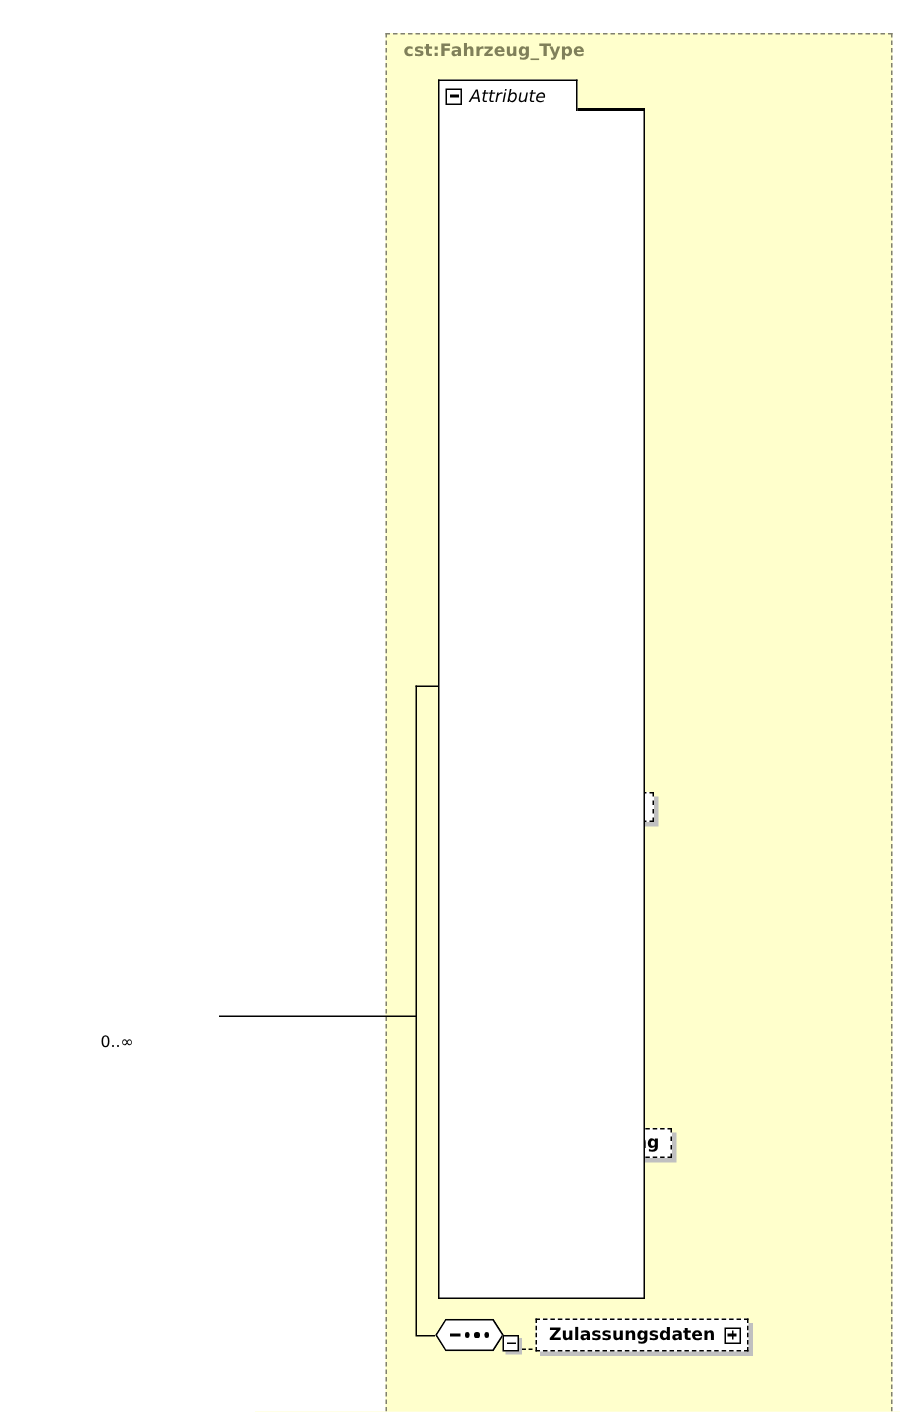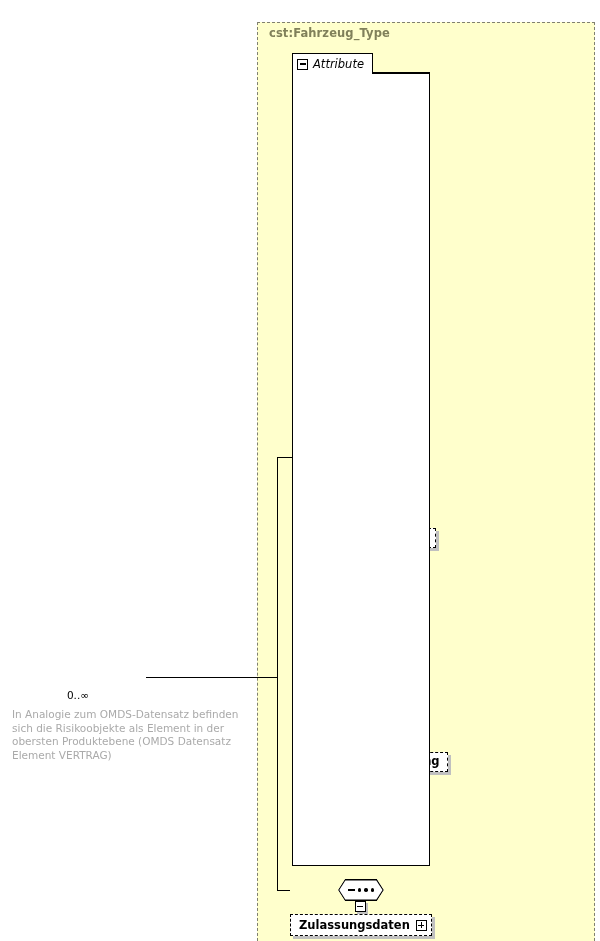--- a/index.html
+++ b/index.html
@@ -47,21 +47,21 @@
   
   .attr-tab {
     position: absolute;
     left: 292px;
     top: 37px;
     height: 21px;
     background: #ffffff;
     border: 1.5px solid #000000;
     border-bottom: none;
     box-sizing: border-box;
-    padding: 0 8px 0 4px;
+    padding: 0 20px 0 4px;
     display: flex;
     align-items: center;
     gap: 5px;
     z-index: 4;
   }
   .attr-tab-label {
     font-size: 11.5px;
     font-style: italic;
     color: #000000;
     white-space: nowrap;
@@ -187,23 +187,22 @@
     top: 891px;
     width: 244px;
   }
 
   
   .seq-wrap {
     position: absolute;
     left: 290px;
     top: 863px;
     display: flex;
-    align-items: center;
+    align-items: flex-end;
     z-index: 5;
-    flex-direction: column;
   }
   .seq-oct {
     width: 46px;
     height: 22px;
     background: #ffffff;
     position: relative;
     display: flex;
     align-items: center;
     justify-content: center;
     clip-path: polygon(7px 0, 39px 0, 46px 50%, 39px 100%, 7px 100%, 0 50%);
@@ -378,21 +377,20 @@
         <span class="attr-node-label">AufbauNatC</span>
       </div>
     </div>
 
   <div class="line line-v" id="conn-vert" style="left: 277px; top: 441px; height: 433px;"></div>
   <div class="line line-h" id="conn-to-attr" style="left: 277px; top: 441px; width: 15px;"></div>
   <div class="line line-h" id="conn-to-seq" style="left: 277px; top: 874px; width: 13px;"></div>
   <div class="line line-h" id="conn-root" style="left: 146px; top: 661px; width: 132.4px;"></div>
 
   <div class="cardinality">0..∞</div>
-  <div class="annot annot-left">In Analogie zum OMDS-Datensatz befinden sich die Risikoobjekte als Element in der obersten Produktebene (OMDS Datensatz Element VERTRAG)</div>
 
   <div class="seq-wrap">
     <span class="seq-oct">
       <span class="seq-oct-inner"></span>
       <span class="seq-oct-fill"></span>
       <span class="seq-glyph">
         <span class="bar"></span>
         <span class="dot"></span>
         <span class="dot"></span>
         <span class="dot"></span>

